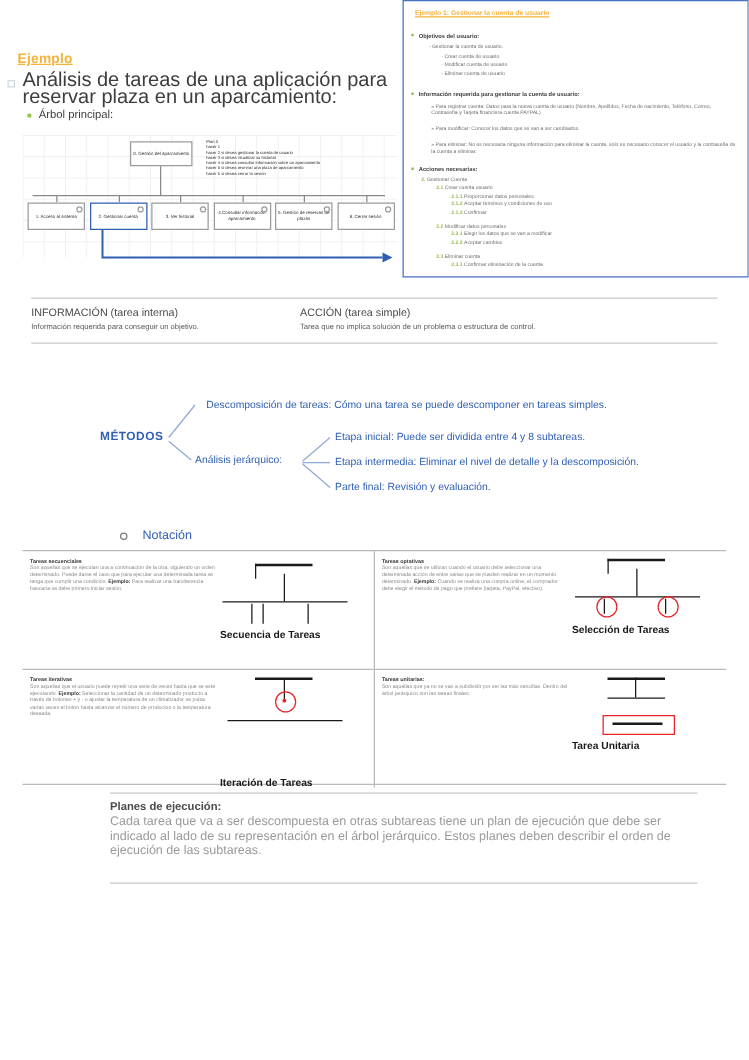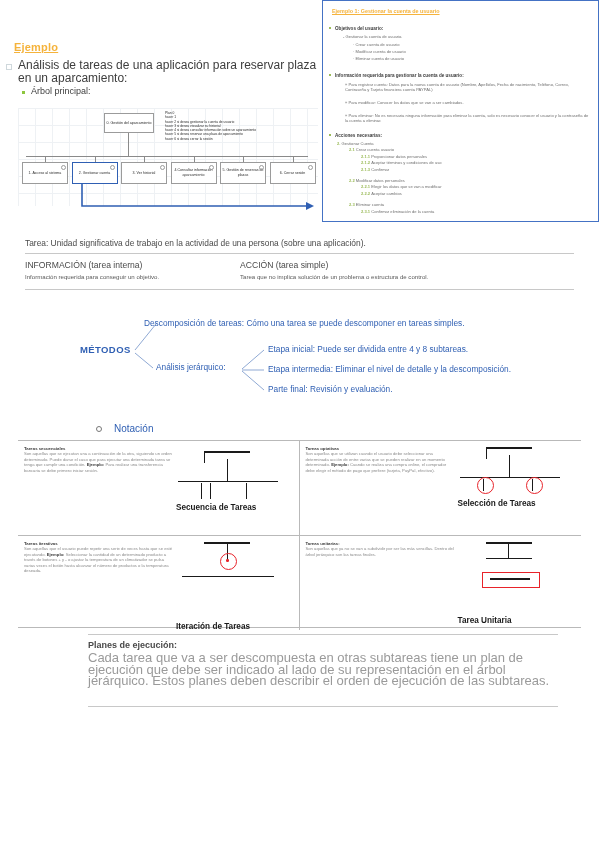--- a/index.html
+++ b/index.html
@@ -11,21 +11,21 @@
   .abs{position:absolute;}
 
   
   #slide-left{left:0;top:0;width:330px;height:232px;}
   #ejemplo-title{
     left:14px;top:41px;font-size:11px;font-weight:bold;color:#f5b33c;
     text-decoration:underline;letter-spacing:.2px;
   }
   #bullet-1{left:6px;top:59px;width:318px;display:flex;gap:6px;}
   #bullet-1 .bsq{width:4px;height:4px;border:1px solid #cfd8dc;margin-top:5px;flex:0 0 auto;}
-  #bullet-1 .btxt{font-size:12px;line-height:12.5px;color:#3d3d3d;}
+  #bullet-1 .btxt{font-size:16px;line-height:12.5px;color:#3d3d3d;}
   #bullet-2{left:22px;top:86px;display:flex;gap:6px;}
   #bullet-2 .bsq{width:3px;height:3px;background:#8dc63f;margin-top:5px;}
   #bullet-2 .btxt{font-size:9px;color:#3d3d3d;}
 
   
   #diagram{left:18px;top:108px;width:300px;height:98px;background:#fff;}
   .gridbg{
     position:absolute;inset:0;
     background-image:
       linear-gradient(to right, #eef1f4 1px, transparent 1px),
@@ -64,21 +64,21 @@
   #def-cols{display:flex;margin-top:6px;}
   .defcol{padding-right:10px;box-sizing:border-box;}
   .defh{font-size:8.6px;color:#4a4a4a;}
   .defb{font-size:6.1px;color:#5a5a5a;margin-top:3px;line-height:8px;}
   #def-hr{margin-top:8px;}
 
   
   #metodos{left:60px;top:312px;width:530px;height:90px;color:#2f5fb3;}
   #metodos-label{position:absolute;left:20px;top:32px;font-size:9.5px;font-weight:bold;letter-spacing:.4px;}
   .mtxt{position:absolute;font-size:8.3px;white-space:nowrap;}
-  #m1{left:84px;top:6px;}
+  #m1{left:105px;top:6px;}
   #m-aj{left:96px;top:50px;}
   #m2{left:208px;top:32px;}
   #m3{left:208px;top:52px;}
   #m4{left:208px;top:72px;}
 
   
   #notacion-head{left:96px;top:423px;display:flex;align-items:center;gap:12px;}
   #notacion-head .ring{width:4px;height:4px;border:1px solid #777;border-radius:50%;}
   #notacion-head .ntxt{font-size:10px;color:#2f5fb3;}
 
@@ -92,21 +92,21 @@
   .cellbody b{color:#3a3a3a;}
   .notelabel{position:absolute;font-size:8.2px;font-weight:bold;color:#1a1a1a;line-height:10px;}
   .nline{position:absolute;background:#1a1a1a;}
   .redring{position:absolute;width:15px;height:15px;border:1.4px solid #e8232a;border-radius:50%;}
   .dot{position:absolute;width:2.5px;height:2.5px;background:#e8232a;border-radius:50%;}
   #redbox{position:absolute;left:14px;top:42px;width:106px;height:14px;border:1.6px solid #e8232a;}
 
   
   #planes{left:88px;top:640px;width:470px;color:#9a9a9a;}
   #planes-h{font-size:9px;font-weight:bold;color:#4a4a4a;}
-  #planes-b{font-size:13px;line-height:11.5px;margin-top:2px;}
+  #planes-b{font-size:10px;line-height:11.5px;margin-top:2px;}
   #planes-ej{font-size:9px;margin-top:1px;font-style:italic;}
   #planes-ej b{font-style:normal;color:#4a4a4a;}
   #planes-hr{position:absolute;left:88px;top:634px;width:470px;height:1px;background:#c8c8c8;}
   #planes-hr2{position:absolute;left:88px;top:706px;width:470px;height:1px;background:#c8c8c8;}
 </style>
 </head>
 <body>
 
 <div class="abs" id="slide-left">
 
@@ -210,21 +210,20 @@
       <div class="rli" style="left: 38px; top: 165.6px; width: 240px;"><span class="rnum">2.1.3 </span><span>Confirmar</span></div>
       <div class="rli" style="left: 26px; top: 177px; width: 240px;"><span class="rnum">2.2 </span><span>Modificar datos personales</span></div>
       <div class="rli" style="left: 38px; top: 183.4px; width: 240px;"><span class="rnum">2.2.1 </span><span>Elegir los datos que se van a modificar</span></div>
       <div class="rli" style="left: 38px; top: 189.8px; width: 240px;"><span class="rnum">2.2.2 </span><span>Aceptar cambios</span></div>
       <div class="rli" style="left: 26px; top: 201.2px; width: 240px;"><span class="rnum">2.3 </span><span>Eliminar cuenta</span></div>
       <div class="rli" style="left: 38px; top: 207.6px; width: 240px;"><span class="rnum">2.3.1 </span><span>Confirmar eliminación de la cuenta</span></div>
     </div>
 </div>
 
 <div class="abs" id="tarea-band">
-  <div id="tarea-line">Tarea: Unidad significativa de trabajo en la actividad de una persona (sobre una aplicación).</div>
   <div class="hr"></div>
   <div id="def-cols">
       <div class="defcol" style="width: 215px;">
         <div class="defh">INFORMACIÓN (tarea interna)</div>
         <div class="defb">Información requerida para conseguir un objetivo.</div>
       </div>
       <div class="defcol" style="width: 200px;">
         <div class="defh">ACCIÓN (tarea simple)</div>
         <div class="defb">Tarea que no implica solución de un problema o estructura de control.</div>
       </div>
@@ -295,21 +294,21 @@
       <div class="notelabel" style="left:158px;top:58px;margin-top:28px;">Iteración de Tareas</div>
     </div>
     <div class="cell">
       <div class="celltitle">Tareas unitarias:</div>
       <div class="cellbody"><span>Son aquellas que ya no se van a subdividir por ser las más sencillas. Dentro del árbol jerárquico son las tareas finales.</span></div>
       <div class="nline" style="left:186px;top:6px;width:46px;height:1.6px;"></div>
       <div class="nline" style="left:208px;top:6px;width:1.4px;height:16px;"></div>
       <div class="nline" style="left:186px;top:22px;width:46px;height:1.4px;"></div>
       <div id="redbox" style="left:182px;top:36px;width:56px;height:14px;"></div>
       <div class="nline" style="left:190px;top:42px;width:40px;height:1.6px;"></div>
-      <div class="notelabel" style="left:158px;top:56px;margin-top:24px;">Tarea Unitaria</div>
+      <div class="notelabel" style="left:158px;top:56px;">Tarea Unitaria</div>
     </div>
   </div>
 </div>
 
 <div class="abs" id="planes-hr"></div>
 <div class="abs" id="planes">
   <div id="planes-h">Planes de ejecución:</div>
   <div id="planes-b">Cada tarea que va a ser descompuesta en otras subtareas tiene un plan de ejecución que debe ser indicado al lado de su representación en el árbol jerárquico. Estos planes deben describir el orden de ejecución de las subtareas.</div>
 </div>
 <div class="abs" id="planes-hr2"></div>

